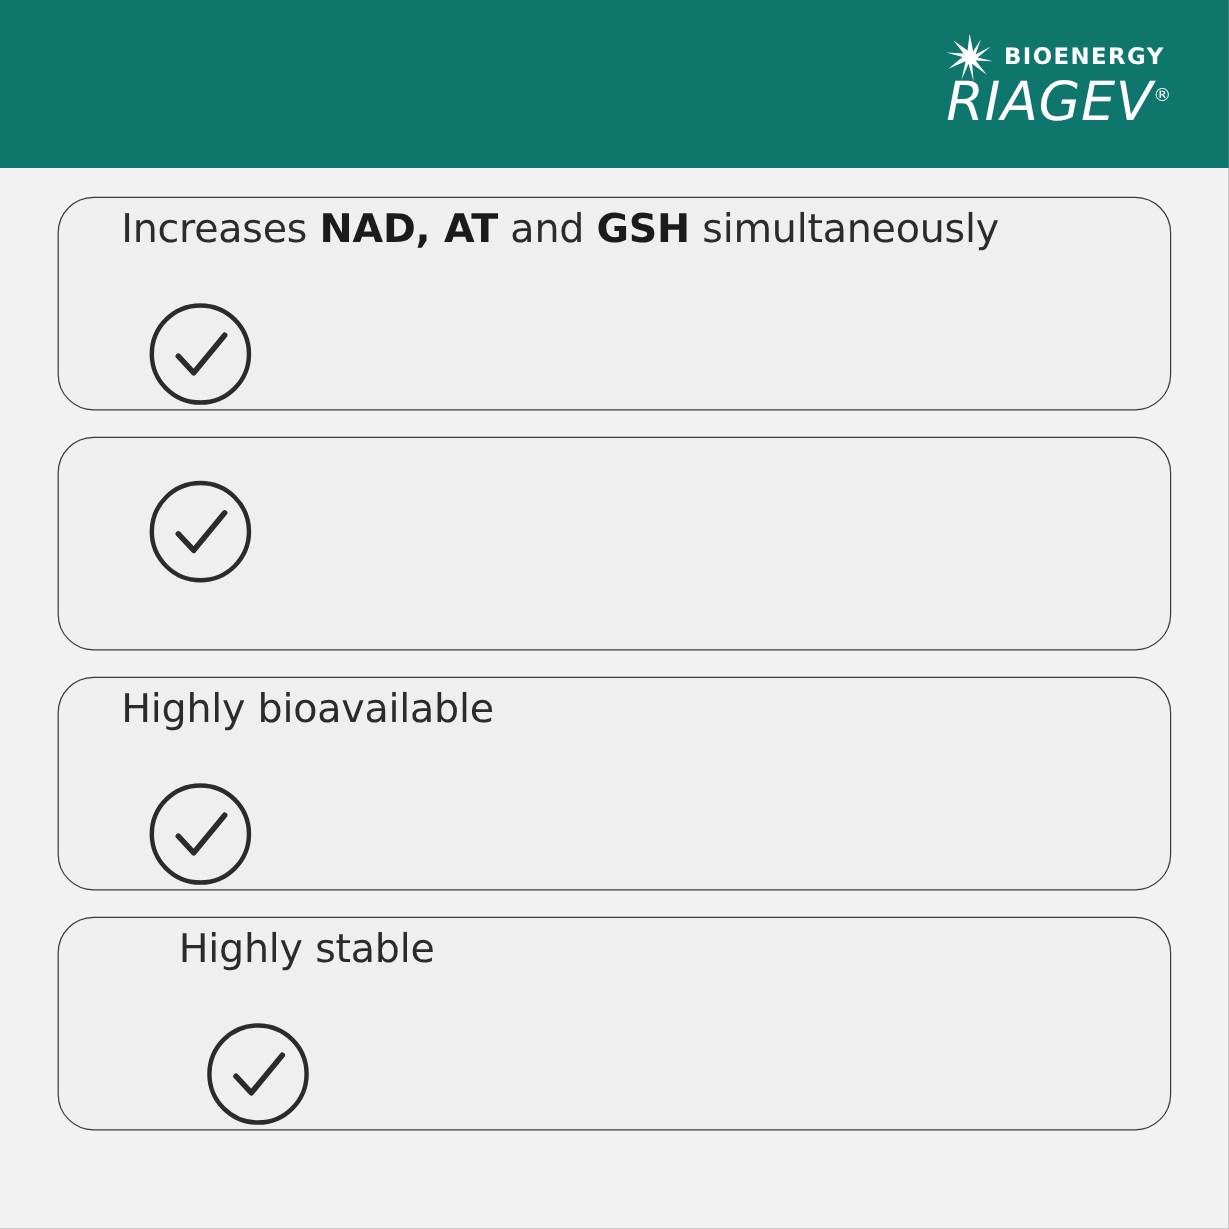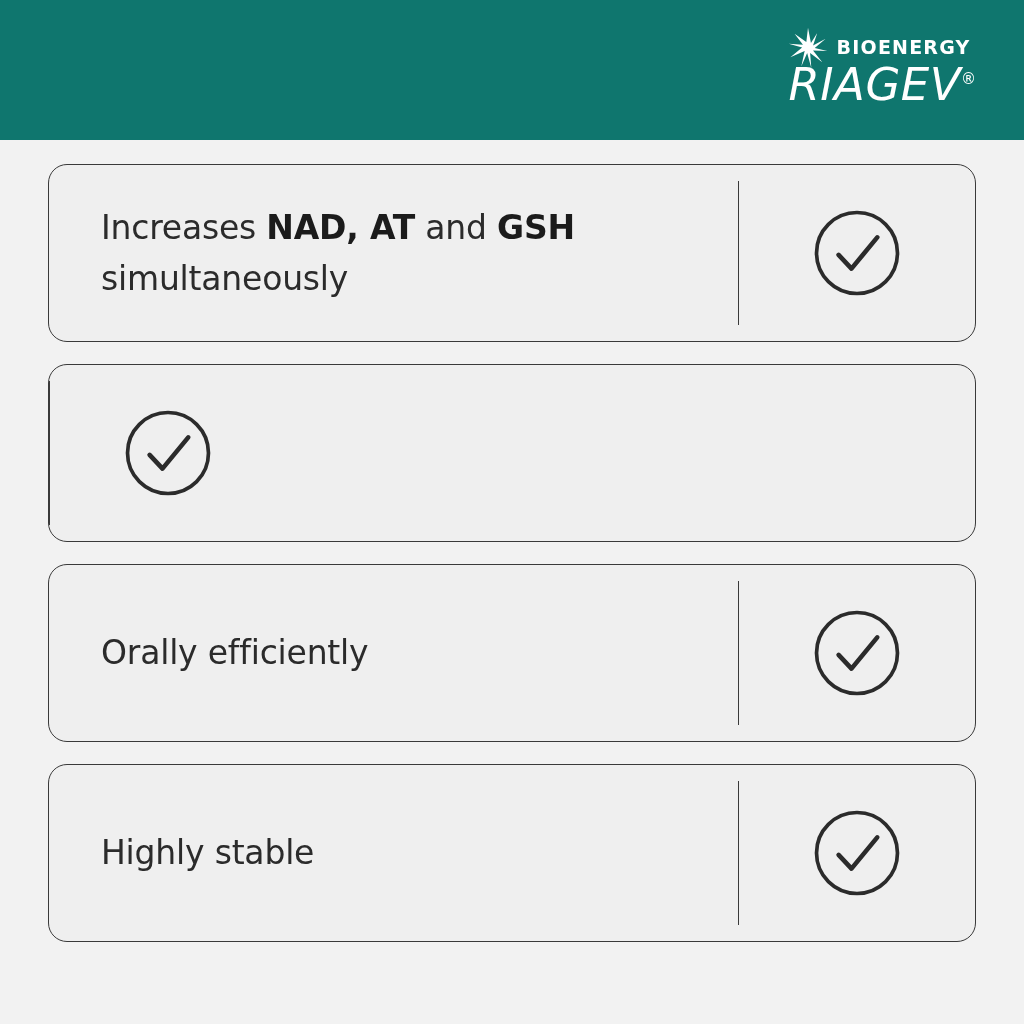--- a/index.html
+++ b/index.html
@@ -80,26 +80,27 @@
     width: 1024px;
     box-sizing: border-box;
     padding: 24px 48px 24px 48px;
   }
   .card {
     position: relative;
     box-sizing: border-box;
     height: 178px;
     margin-bottom: 22px;
     border: 1.5px solid #3a3a3a;
-    border-radius: 19px;
+    border-radius: 30px;
     background: #efefef;
     display: flex;
     align-items: stretch;
-  }
-  .card:last-child { margin-bottom: 0; }
+    flex-direction: column;
+  }
+  .card:last-child { margin-bottom: 0; padding-left: 48px; }
   .card-text-wrap {
     flex: 1 1 auto;
     display: flex;
     align-items: center;
     padding: 0 26px 0 52px;
   }
   .card-text {
     color: #2b2b2b;
     font-family: "DejaVu Sans", sans-serif;
     font-size: 33px;
@@ -169,21 +170,21 @@
       <div class="check-wrap">
         <svg class="check-icon" viewBox="0 0 100 100" aria-hidden="true">
           <circle cx="50" cy="50" r="44" fill="none" stroke="#2b2b2b" stroke-width="4"></circle>
           <polyline points="30,52 44,67 72,33" fill="none" stroke="#2b2b2b" stroke-width="5" stroke-linecap="round" stroke-linejoin="round"></polyline>
         </svg>
       </div>
     </div>
 
     <div class="card">
       <div class="card-text-wrap">
-        <div class="card-text">Orally efficiently</div>
+        <div class="card-text">Highly bioavailable</div>
       </div>
       <div class="divider"></div>
       <div class="check-wrap">
         <svg class="check-icon" viewBox="0 0 100 100" aria-hidden="true">
           <circle cx="50" cy="50" r="44" fill="none" stroke="#2b2b2b" stroke-width="4"></circle>
           <polyline points="30,52 44,67 72,33" fill="none" stroke="#2b2b2b" stroke-width="5" stroke-linecap="round" stroke-linejoin="round"></polyline>
         </svg>
       </div>
     </div>
 

